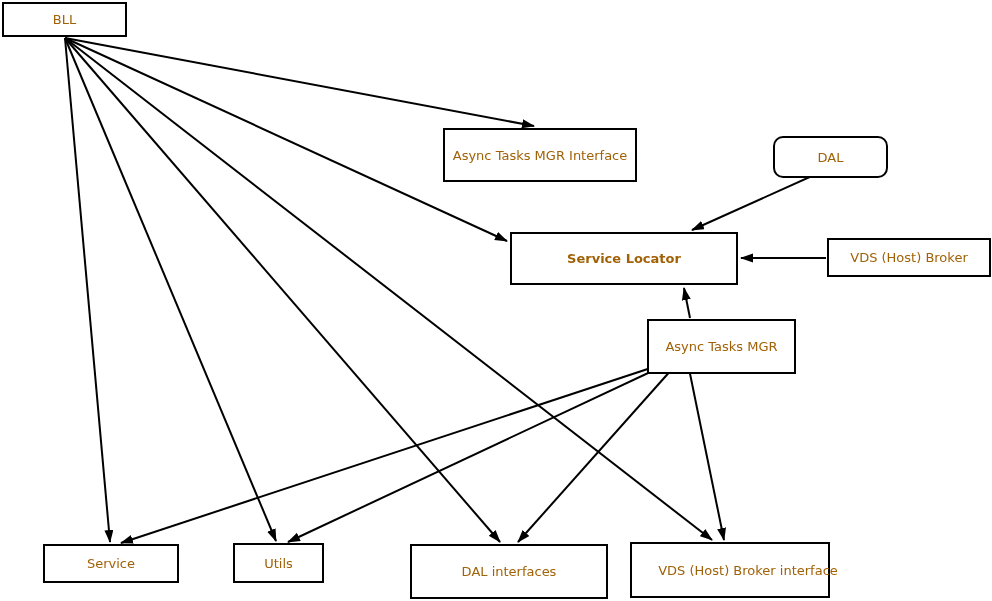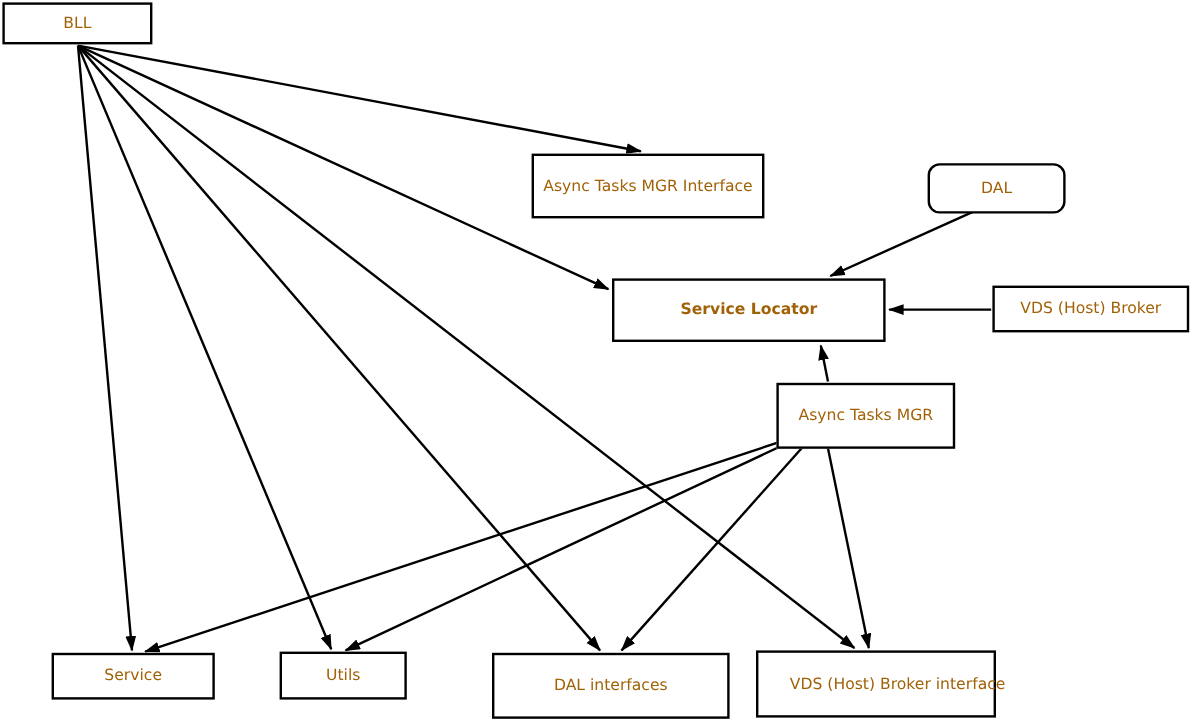--- a/index.html
+++ b/index.html
@@ -35,21 +35,21 @@
     text-align: center;
     white-space: nowrap;
   }
   .n-bll                  { left:   2px; top:   2px; width: 125px; height: 35px; }
   .n-async-if             { left: 443px; top: 128px; width: 194px; height: 54px; align-items: center; }
   .n-dal                  { left: 773px; top: 136px; width: 115px; height: 42px; border-radius: 10px; }
   .n-service-locator      { left: 510px; top: 232px; width: 228px; height: 53px; font-weight: bold; }
   .n-vds-broker           { left: 827px; top: 238px; width: 164px; height: 39px; }
   .n-async-mgr            { left: 613px; top: 319px; width: 149px; height: 55px; margin-left: 34px; }
   .n-common               { left:  43px; top: 544px; width: 136px; height: 39px; }
-  .n-utils                { left: 233px; top: 543px; width:  106px; height: 40px; }
+  .n-utils                { left: 233px; top: 543px; width:  91px; height: 40px; }
   .n-dal-if               { left: 410px; top: 544px; width: 198px; height: 55px; }
   .n-vds-broker-if        { left: 630px; top: 542px; width: 200px; height: 56px; padding-left: 36px; }
   .edge {
     stroke: #000000;
     stroke-width: 2;
     fill: none;
   }
 </style>
 </head>
 <body>

